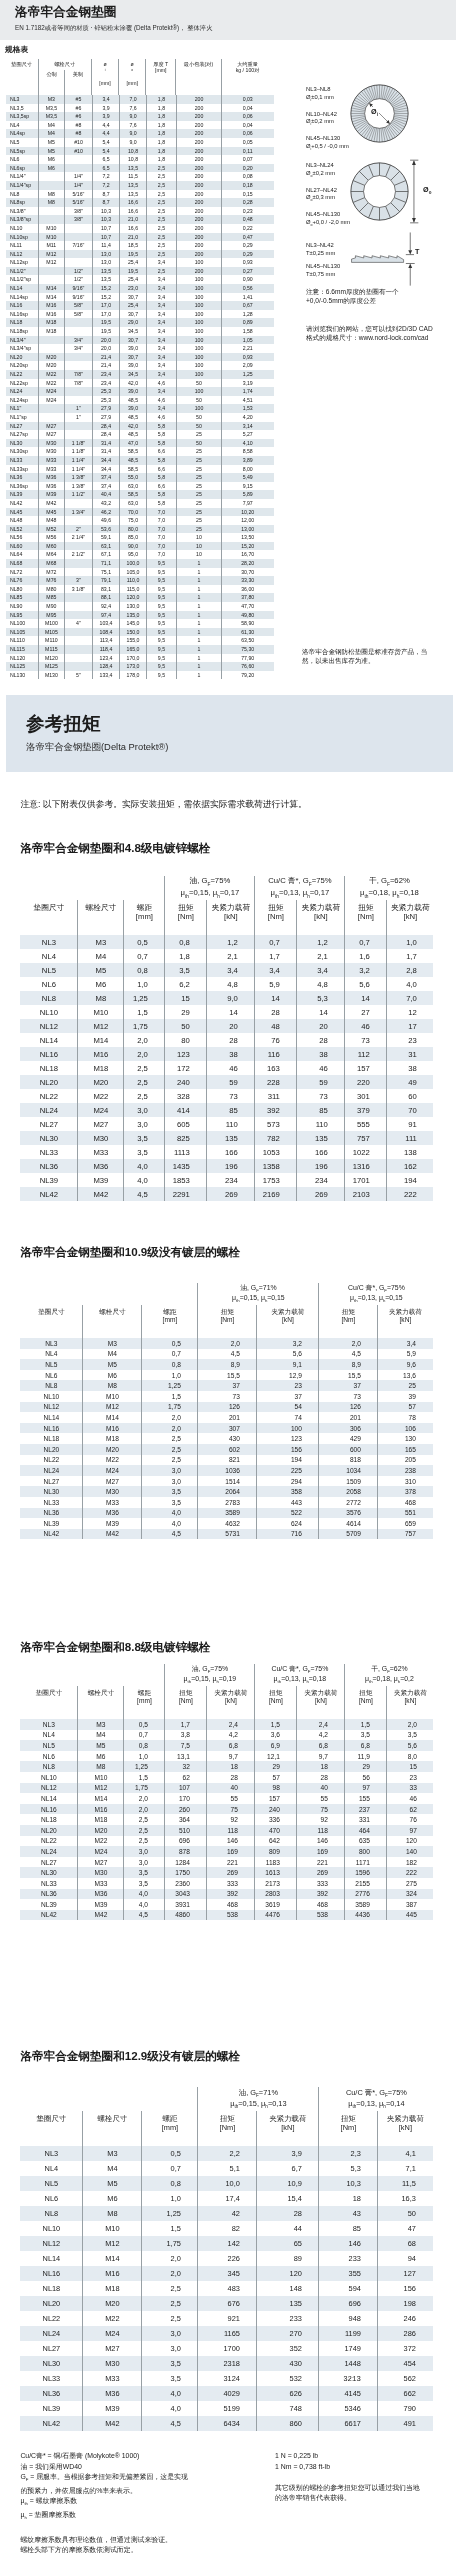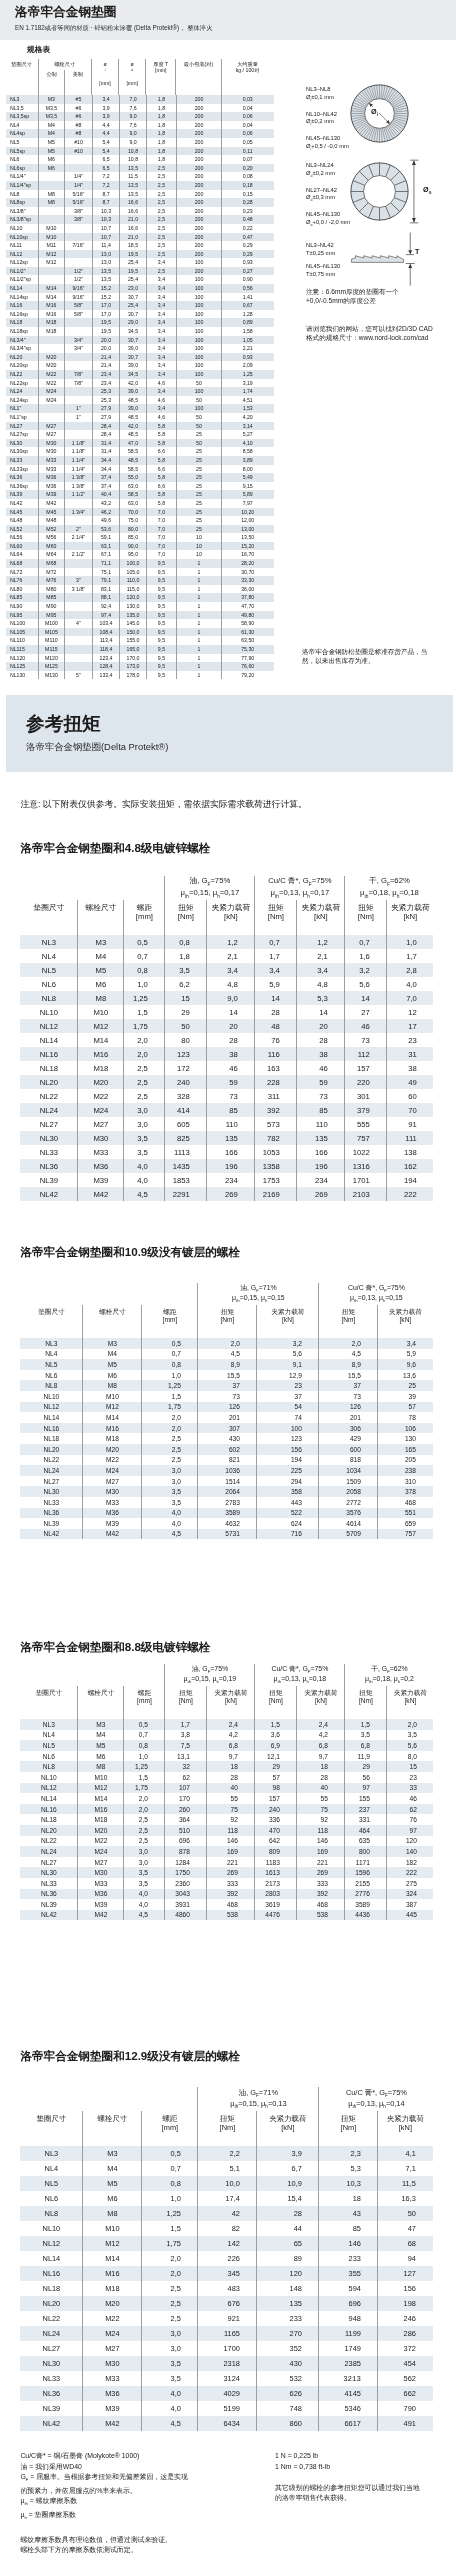--- a/index.html
+++ b/index.html
@@ -5,21 +5,21 @@
   html,body{margin:0;padding:0;background:#fff;}
   .page{position:relative;width:457px;height:2576px;background:#fff;overflow:hidden;
         font-family:"Liberation Sans","DejaVu Sans",sans-serif;color:#1c1c1c;}
   .abs{position:absolute;}
   .pre{white-space:pre-line;}
   sub{font-size:0.62em;}
   
   .band{left:0;top:0;width:457px;height:40px;background:#e9ebed;}
   .h-title{left:15px;top:4.4px;font-size:12.7px;font-weight:bold;}
   .h-sub{left:15px;top:24px;font-size:6.3px;color:#2b2b2b;}
-  .spec-heading{left:27px;top:45px;font-size:7.7px;font-weight:bold;}
+  .spec-heading{left:5px;top:45px;font-size:7.7px;font-weight:bold;}
   
   .spec{left:5.5px;top:59px;width:268px;}
   .spec-head{display:flex;height:36px;font-size:5.2px;color:#222;}
   .sh{display:flex;flex-direction:column;align-items:center;padding-top:1.7px;text-align:center;line-height:6.6px;}
   .bolt-group{padding:0;}
   .bolt-group .gl{padding-top:1.7px;height:9.4px;}
   .subrow{display:flex;width:100%;flex:1;}
   .subrow div{flex:1;text-align:center;padding-top:1.1px;line-height:6.6px;}
   .bl{border-left:0.6px solid #98a0a5;}
   .spec-body .srow{display:flex;height:8.6px;line-height:8.6px;font-size:5.2px;}
@@ -1786,21 +1786,21 @@
         <div class="tc bl num" style="width: 62px;">352</div>
         <div class="tc bl num" style="width: 59px;">1749</div>
         <div class="tc bl num" style="width: 55px;">372</div>
       </div>
       <div class="trow shade">
         <div class="tc" style="width: 62px;">NL30</div>
         <div class="tc bl" style="width: 59px;">M30</div>
         <div class="tc bl num" style="width: 56px;">3,5</div>
         <div class="tc bl num" style="width: 59px;">2318</div>
         <div class="tc bl num" style="width: 62px;">430</div>
-        <div class="tc bl num" style="width: 59px;">2385</div>
+        <div class="tc bl num" style="width: 59px;">1448</div>
         <div class="tc bl num" style="width: 55px;">454</div>
       </div>
       <div class="trow">
         <div class="tc" style="width: 62px;">NL33</div>
         <div class="tc bl" style="width: 59px;">M33</div>
         <div class="tc bl num" style="width: 56px;">3,5</div>
         <div class="tc bl num" style="width: 59px;">3124</div>
         <div class="tc bl num" style="width: 62px;">532</div>
         <div class="tc bl num" style="width: 59px; font-family: Liberation Mono, monospace;">3213</div>
         <div class="tc bl num" style="width: 55px;">562</div>

